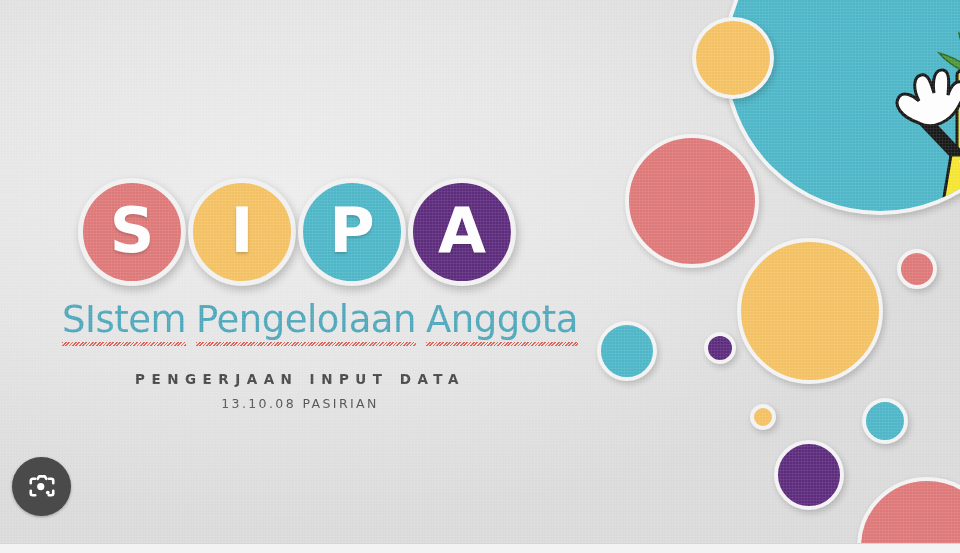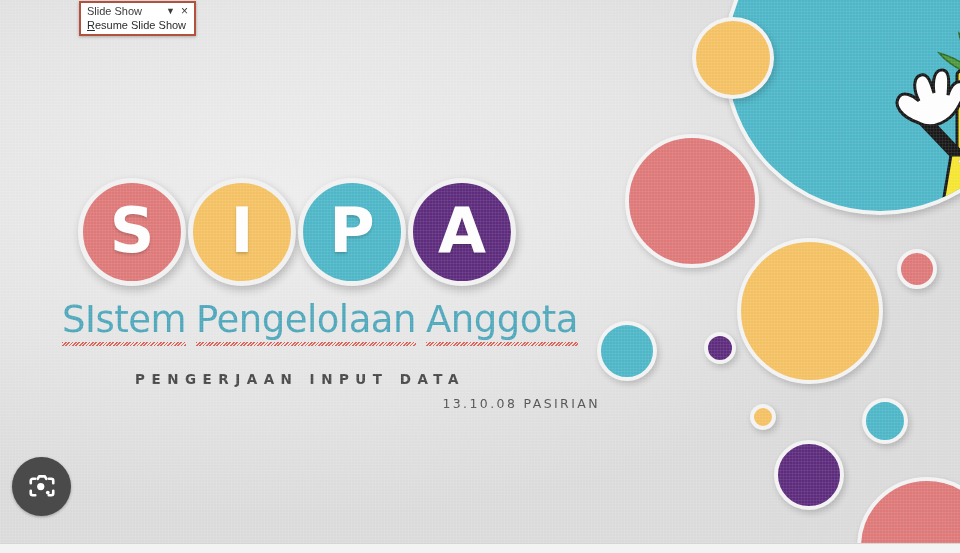--- a/index.html
+++ b/index.html
@@ -147,21 +147,21 @@
     font-size: 13.5px;
     font-weight: 700;
     letter-spacing: 6.5px;
     color: #4a4a4a;
   }
   #date-line {
     position: absolute;
     left: 0;
     top: 396px;
     width: 600px;
-    text-align: right;
+    text-align: center;
     font-family: "DejaVu Sans", sans-serif;
     font-size: 12.5px;
     font-weight: 400;
     letter-spacing: 2.4px;
     color: #555555;
   }
 
   
   #slideshow-popup {
     position: absolute;
@@ -321,30 +321,20 @@
       </div>
 
     <div id="event-line">PENGERJAAN INPUT DATA</div>
 
     <div id="subtitle" style="color: rgb(79, 169, 189);"><span class="w">SIstem</span><span class="sp"></span><span class="w">Pengelolaan</span><span class="sp"></span><span class="w">Anggota</span></div>
     <div id="date-line">13.10.08 PASIRIAN</div>
 
   </div>
   <div id="bottomstrip"></div>
 
-  <div id="slideshow-popup" style="border-color: rgb(180, 81, 60);">
-    <div id="popup-row-top">
-      <span id="popup-title">Slide Show</span>
-      <span id="popup-caret">▼</span>
-      <span id="popup-close">×</span>
-    </div>
-    <div id="popup-resume">
-      <u>R</u><span>esume Slide Show</span>
-    </div>
-  </div>
 
   <div id="lens-button" style="background: rgb(74, 74, 74);">
     <svg width="30" height="30" viewBox="0 0 24 24" fill="none" stroke="#ffffff" stroke-width="2.1" stroke-linecap="round" stroke-linejoin="round">
       <path d="M3 9 V7 a1.6 1.6 0 0 1 1.6 -1.6 H6.6"></path>
       <path d="M21 9 V7 a1.6 1.6 0 0 0 -1.6 -1.6 H17.4"></path>
       <path d="M3 15 v2 a1.6 1.6 0 0 0 1.6 1.6 H6.6"></path>
       <path d="M21 15 v2 a1.6 1.6 0 0 1 -1.6 1.6 H17.4"></path>
       <path d="M8.6 5.4 l1.1 -1.9 h4.6 l1.1 1.9"></path>
       <circle cx="11" cy="11.6" r="2.9" fill="#ffffff" stroke="none"></circle>
       <circle cx="16.6" cy="16.4" r="1.5" fill="#ffffff" stroke="none"></circle>

